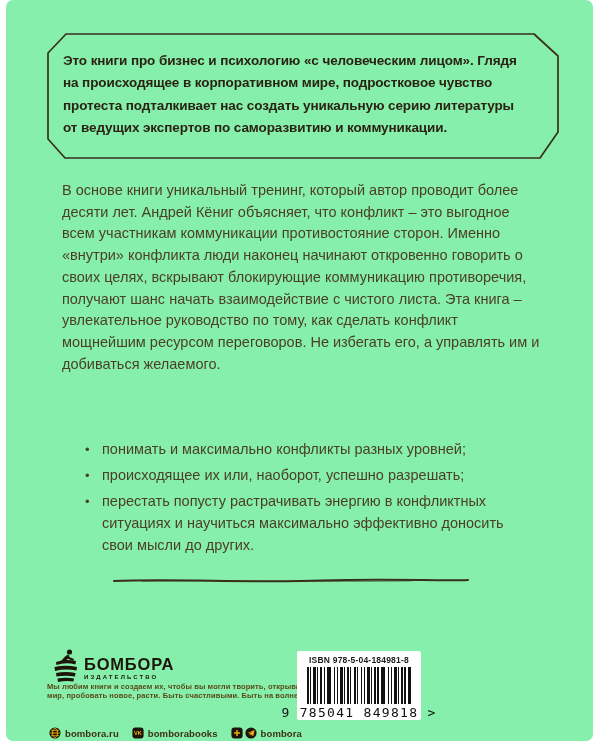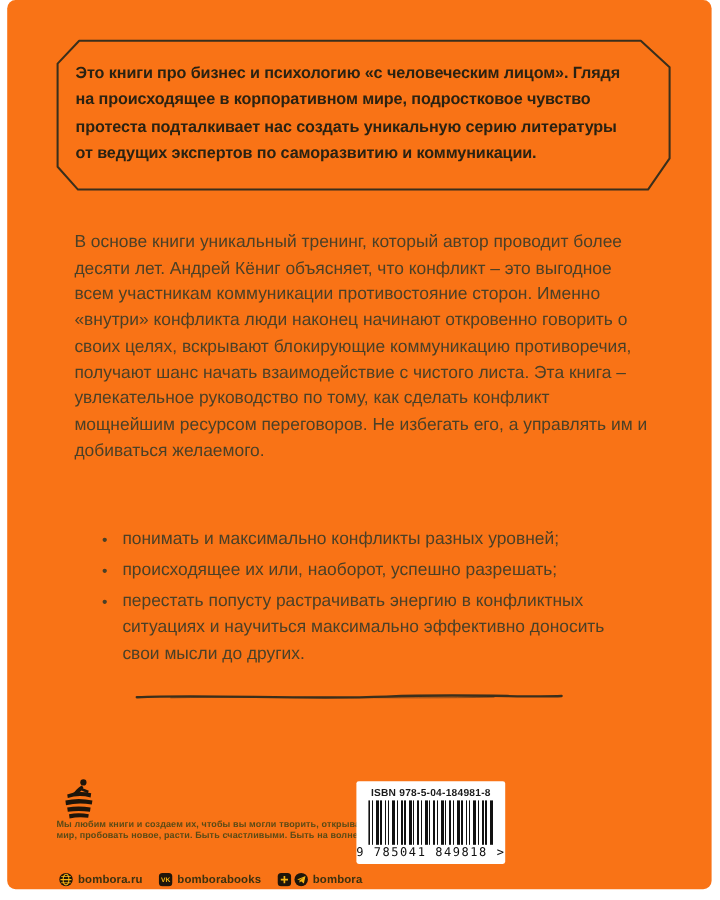--- a/index.html
+++ b/index.html
@@ -3,33 +3,33 @@
 <meta charset="utf-8">
 <style>
   html,body{margin:0;padding:0;}
   body{
     width:600px;height:750px;position:relative;
     background:#ffffff;overflow:hidden;
     font-family:"Liberation Sans",sans-serif;
   }
   #cover{
     position:absolute;left:6px;top:0;width:587px;height:741px;
-    background:#f97316;border-radius:7px;
+    background:#86efac;border-radius:7px;
   }
   .abs{position:absolute;}
   
   #blurb-frame{left:40px;top:32px;width:514px;height:128px;}
   #blurb-text{
     left:57px;top:50px;width:462px;
     font-size:13.5px;font-weight:bold;line-height:22.4px;
     letter-spacing:-0.1px;color:#2A2212;
   }
   
   #description-text{
-    left:56px;top:192px;width:479px;
+    left:56px;top:180px;width:479px;
     font-size:14.5px;line-height:21.7px;color:#4B4027;
   }
   
   #promise-heading{
     left:56px;top:389px;
     font-size:14px;font-weight:bold;line-height:22.2px;
     letter-spacing:0.1px;color:#2A2212;white-space:nowrap;
   }
   
   #bullet-list{left:79px;top:439px;width:448px;color:#4B4027;}
@@ -74,21 +74,21 @@
   #barcode-bars{
     width:104px;height:37px;margin-top:2px;
     background:repeating-linear-gradient(90deg,
       #111 0 1.5px,#fff 1.5px 3px,
       #111 3px 4px,#fff 4px 6.5px,
       #111 6.5px 9px,#fff 9px 10px,
       #111 10px 11px,#fff 11px 13.5px);
   }
   #barcode-digits{
     font-family:"DejaVu Sans Mono",monospace;
-    font-size:10px;color:#111;letter-spacing:1.3px;margin-top:1px;
+    font-size:13px;color:#111;letter-spacing:1.3px;margin-top:1px;
     white-space:nowrap;
   }
   .line{display:block;}
 </style>
 </head>
 <body>
 
 <div id="cover">
 
   <svg id="blurb-frame" class="abs" viewBox="0 0 514 128" width="514" height="128">
@@ -127,20 +127,24 @@
       <g fill="#1E150A">
         <circle cx="17.5" cy="4" r="2.6"></circle>
         <path d="M16 6.5 C 12.5 8.5, 11 11, 8.5 13.5 L 11.5 15 C 14 12.5, 16.5 10.5, 17.5 8 Z"></path>
         <path d="M15 8 L 22 11 L 21.2 13 L 14 10 Z"></path>
         <path d="M4 14 Q 13.5 10.5, 24 13 L 23.5 16.5 Q 13.5 14, 4.5 17 Z"></path>
         <path d="M2.5 19 Q 13.5 16.5, 25 19 L 24.5 22.5 Q 13.5 20.5, 3 23 Z"></path>
         <path d="M4 25 Q 13.5 23, 23.5 25 L 23 28.5 Q 13.5 27, 4.5 28.5 Z"></path>
         <path d="M5.5 30.5 Q 13.5 29, 22 30.5 L 21.5 33.5 Q 13.5 32.5, 6 34 Z"></path>
       </g>
     </svg>
+    <div>
+      <div id="logo-name">БОМБОРА</div>
+      <div id="logo-type">ИЗДАТЕЛЬСТВО</div>
+    </div>
   </div>
 
   <div id="publisher-about" class="abs">
       <span class="line">Мы любим книги и создаем их, чтобы вы могли творить, открывать</span>
       <span class="line">мир, пробовать новое, расти. Быть счастливыми. Быть на волне.</span>
     </div>
 
   <div id="social-row" class="abs">
     <div class="link-group">
       <svg viewBox="0 0 12 12" width="12" height="12">

